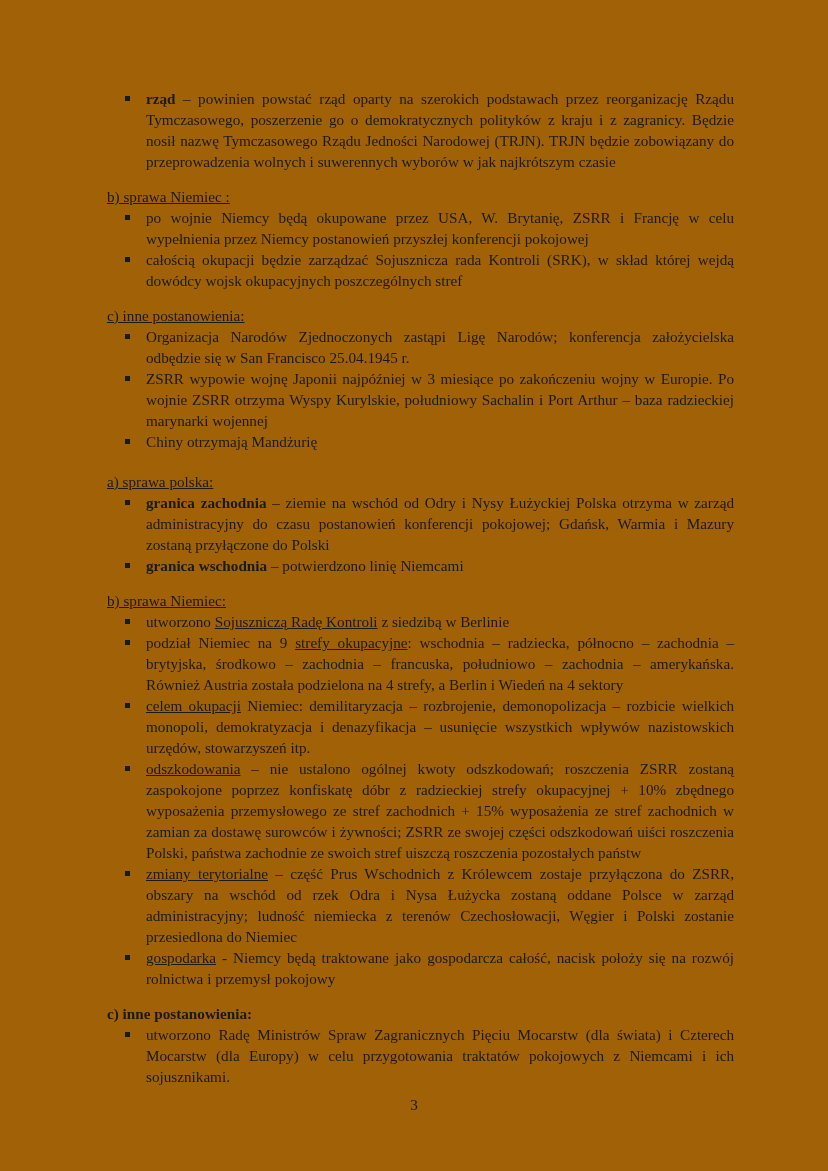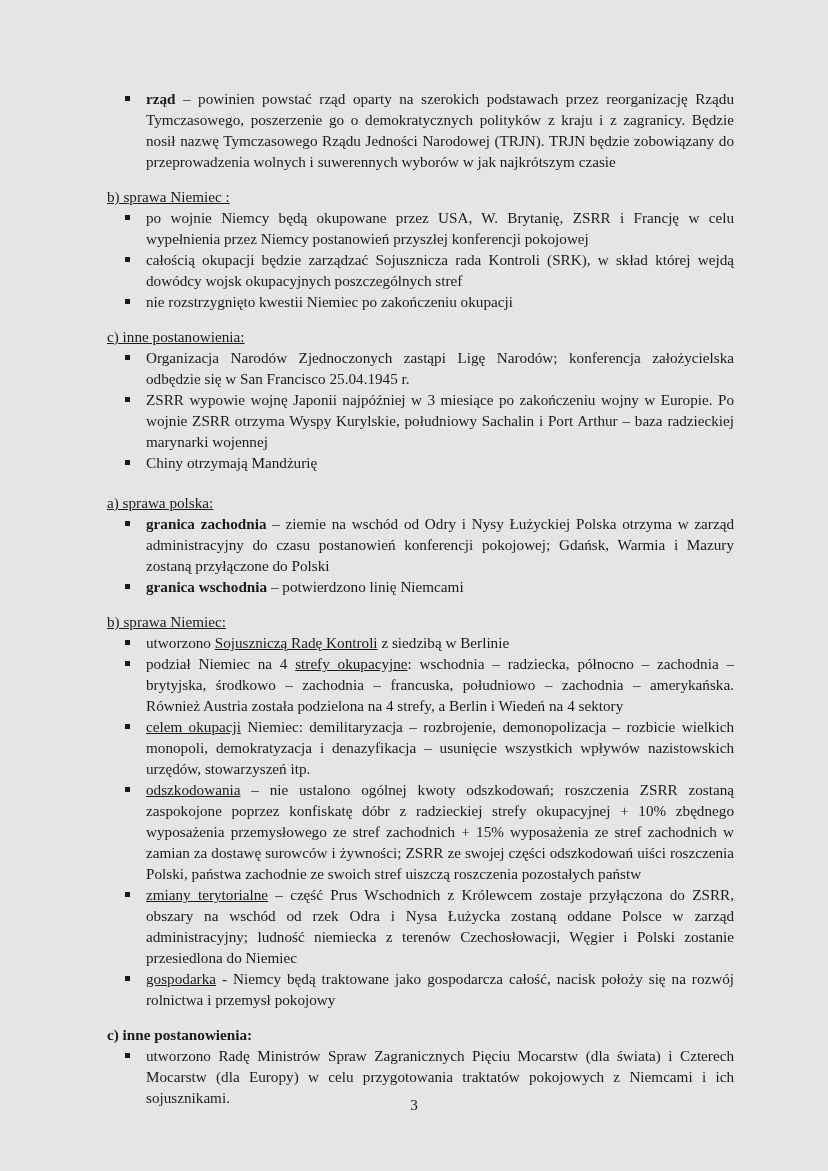--- a/index.html
+++ b/index.html
@@ -14,21 +14,21 @@
     position: relative;
     font-family: "Liberation Serif", "DejaVu Serif", serif;
     color: #1a1a1a;
     overflow: hidden;
   }
   .page {
     position: absolute;
     left: 0; top: 0;
     width: 828px;
     height: 1171px;
-    background: #e5e5e5;
+    background: #a16207;
   }
   .content {
     position: absolute;
     left: 107px;
     top: 88px;
     width: 627px;
   }
   .heading {
     font-size: 15.2px;
     line-height: 21px;
@@ -115,24 +115,20 @@
 
     <ul class="bullets">
       <li>
         <span class="marker"></span>
         <span class="li-text">po wojnie Niemcy będą okupowane przez USA, W. Brytanię, ZSRR i Francję w celu wypełnienia przez Niemcy postanowień przyszłej konferencji pokojowej</span>
       </li>
       <li>
         <span class="marker"></span>
         <span class="li-text">całością okupacji będzie zarządzać Sojusznicza rada Kontroli (SRK), w skład której wejdą dowódcy wojsk okupacyjnych poszczególnych stref</span>
       </li>
-      <li>
-        <span class="marker"></span>
-        <span class="li-text">nie rozstrzygnięto kwestii Niemiec po zakończeniu okupacji</span>
-      </li>
     </ul>
 
     <div class="gap-md"></div>
 
     <p class="subhead"><span class="u">c) inne postanowienia:</span></p>
 
     <ul class="bullets">
       <li>
         <span class="marker"></span>
         <span class="li-text">Organizacja Narodów Zjednoczonych zastąpi Ligę Narodów; konferencja założycielska odbędzie się w San Francisco 25.04.1945 r.</span>
@@ -167,21 +163,21 @@
 
     <p class="subhead"><span class="u">b) sprawa Niemiec:</span></p>
 
     <ul class="bullets">
       <li>
         <span class="marker"></span>
         <span class="li-text"><span>utworzono </span><span class="u-seg">Sojuszniczą Radę Kontroli</span><span> z siedzibą w Berlinie</span></span>
       </li>
       <li>
         <span class="marker"></span>
-        <span class="li-text"><span>podział Niemiec na 4 </span><span class="u-seg">strefy okupacyjne</span><span>: wschodnia – radziecka, północno – zachodnia – brytyjska, środkowo – zachodnia – francuska, południowo – zachodnia – amerykańska. Również Austria została podzielona na 4 strefy, a Berlin i Wiedeń na 4 sektory</span></span>
+        <span class="li-text"><span>podział Niemiec na 9 </span><span class="u-seg">strefy okupacyjne</span><span>: wschodnia – radziecka, północno – zachodnia – brytyjska, środkowo – zachodnia – francuska, południowo – zachodnia – amerykańska. Również Austria została podzielona na 4 strefy, a Berlin i Wiedeń na 4 sektory</span></span>
       </li>
       <li>
         <span class="marker"></span>
         <span class="li-text"><span></span><span class="u-seg">celem okupacji</span><span> Niemiec: demilitaryzacja – rozbrojenie, demonopolizacja – rozbicie wielkich monopoli, demokratyzacja i denazyfikacja – usunięcie wszystkich wpływów nazistowskich urzędów, stowarzyszeń itp.</span></span>
       </li>
       <li>
         <span class="marker"></span>
         <span class="li-text"><span></span><span class="u-seg">odszkodowania</span><span> – nie ustalono ogólnej kwoty odszkodowań; roszczenia ZSRR zostaną zaspokojone poprzez  konfiskatę dóbr z radzieckiej strefy okupacyjnej + 10% zbędnego wyposażenia przemysłowego ze stref zachodnich + 15% wyposażenia ze stref zachodnich w zamian za dostawę surowców i żywności; ZSRR ze swojej części odszkodowań uiści roszczenia Polski, państwa zachodnie ze swoich stref uiszczą roszczenia pozostałych państw</span></span>
       </li>
       <li>

